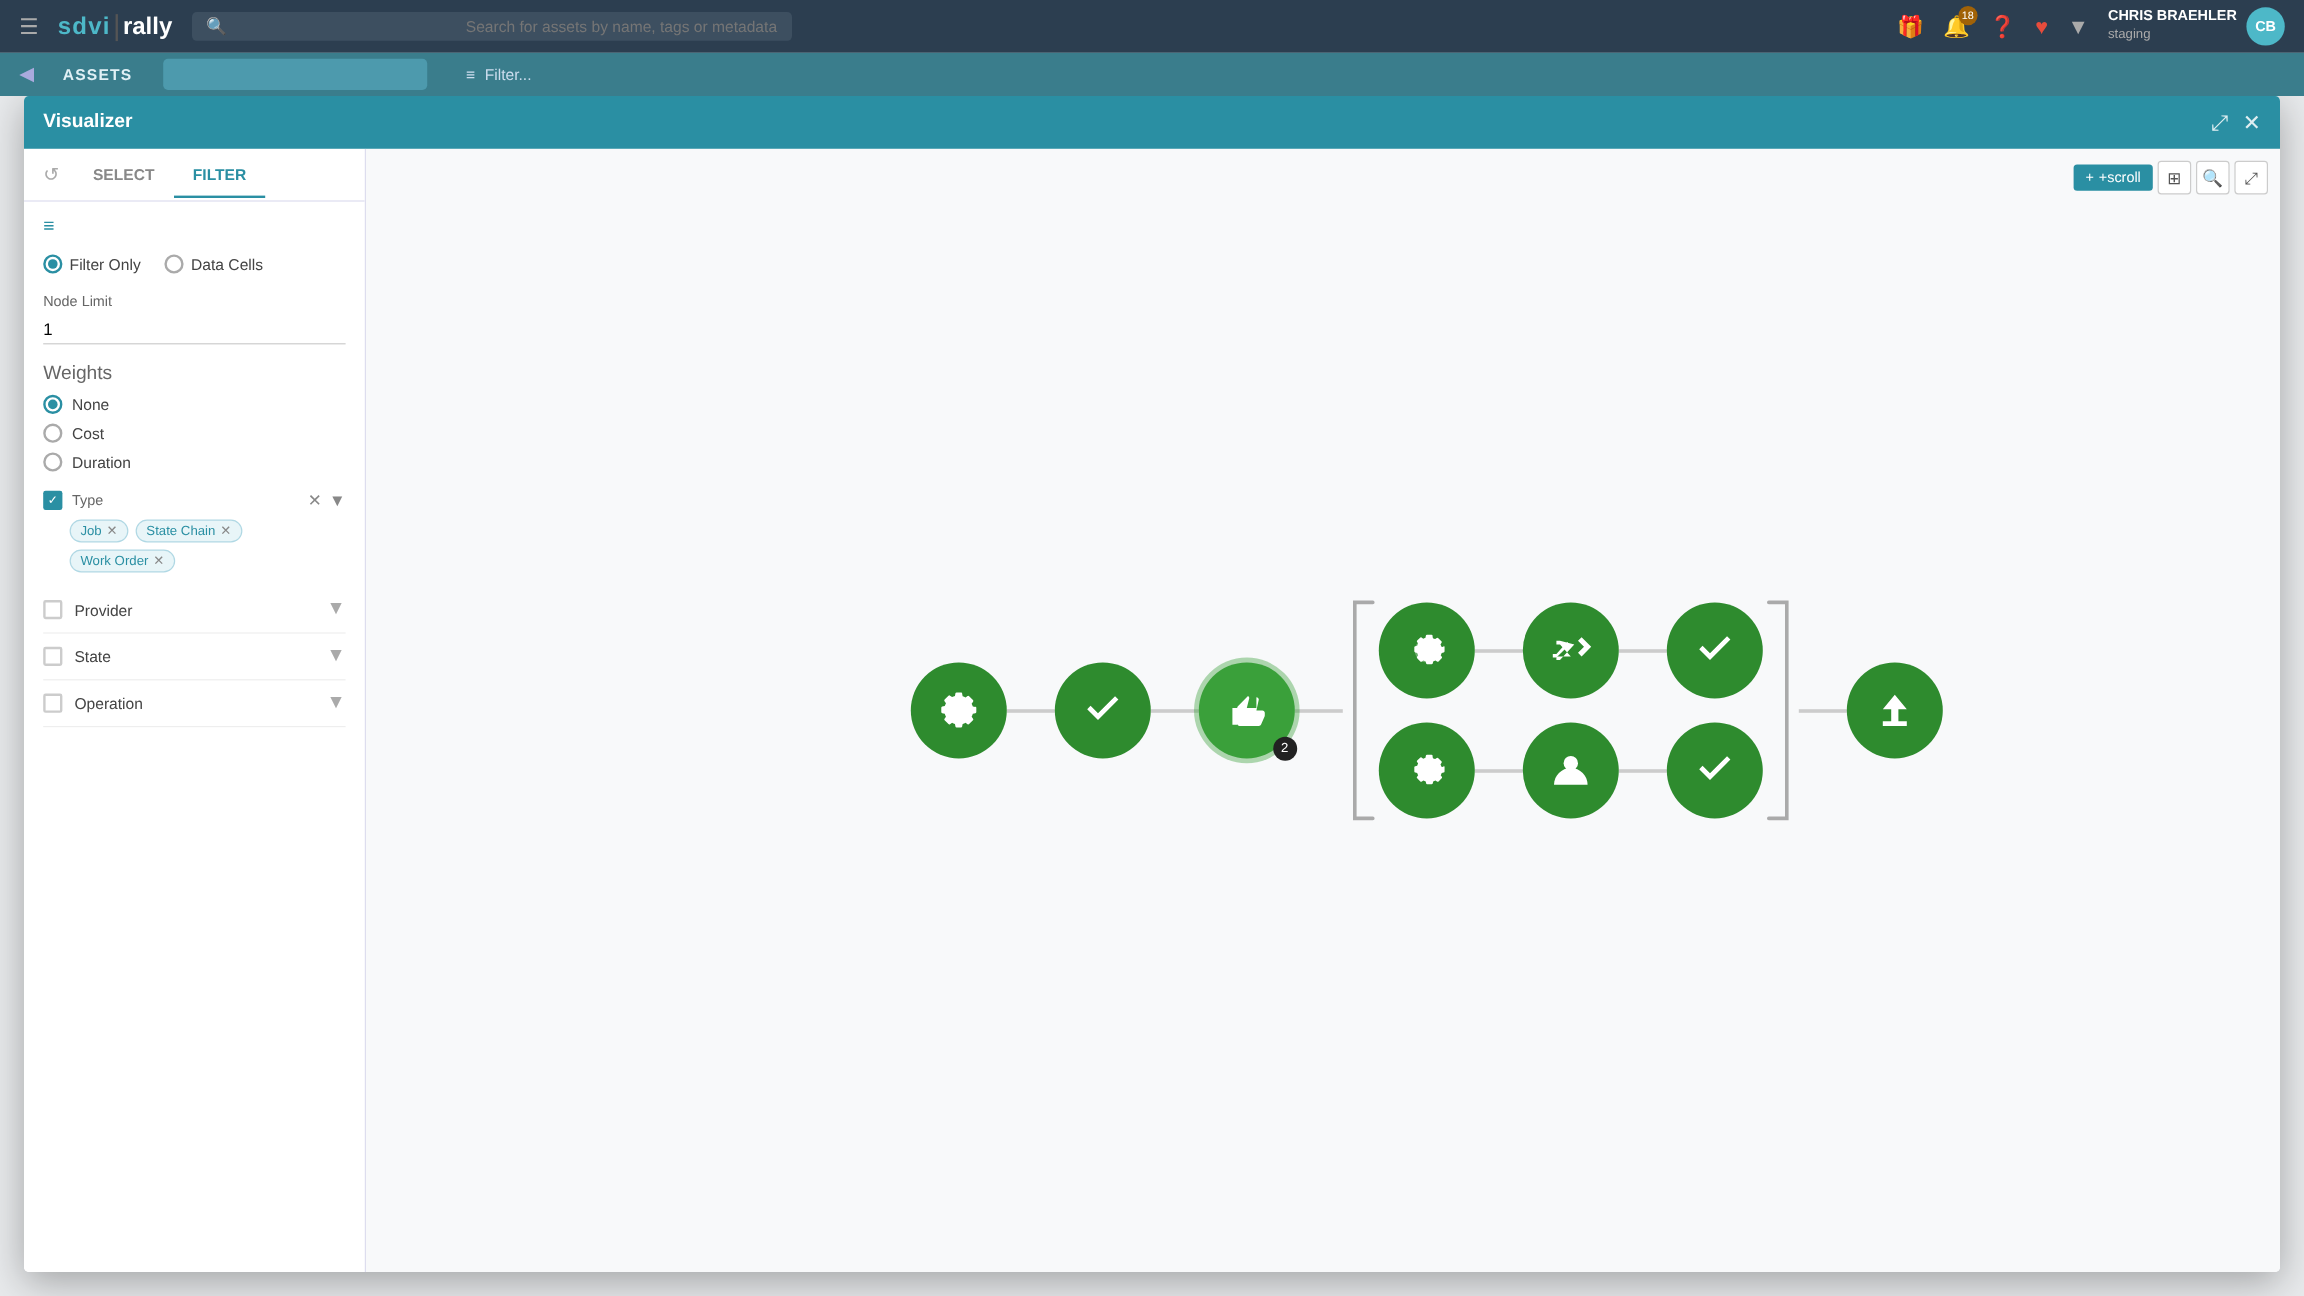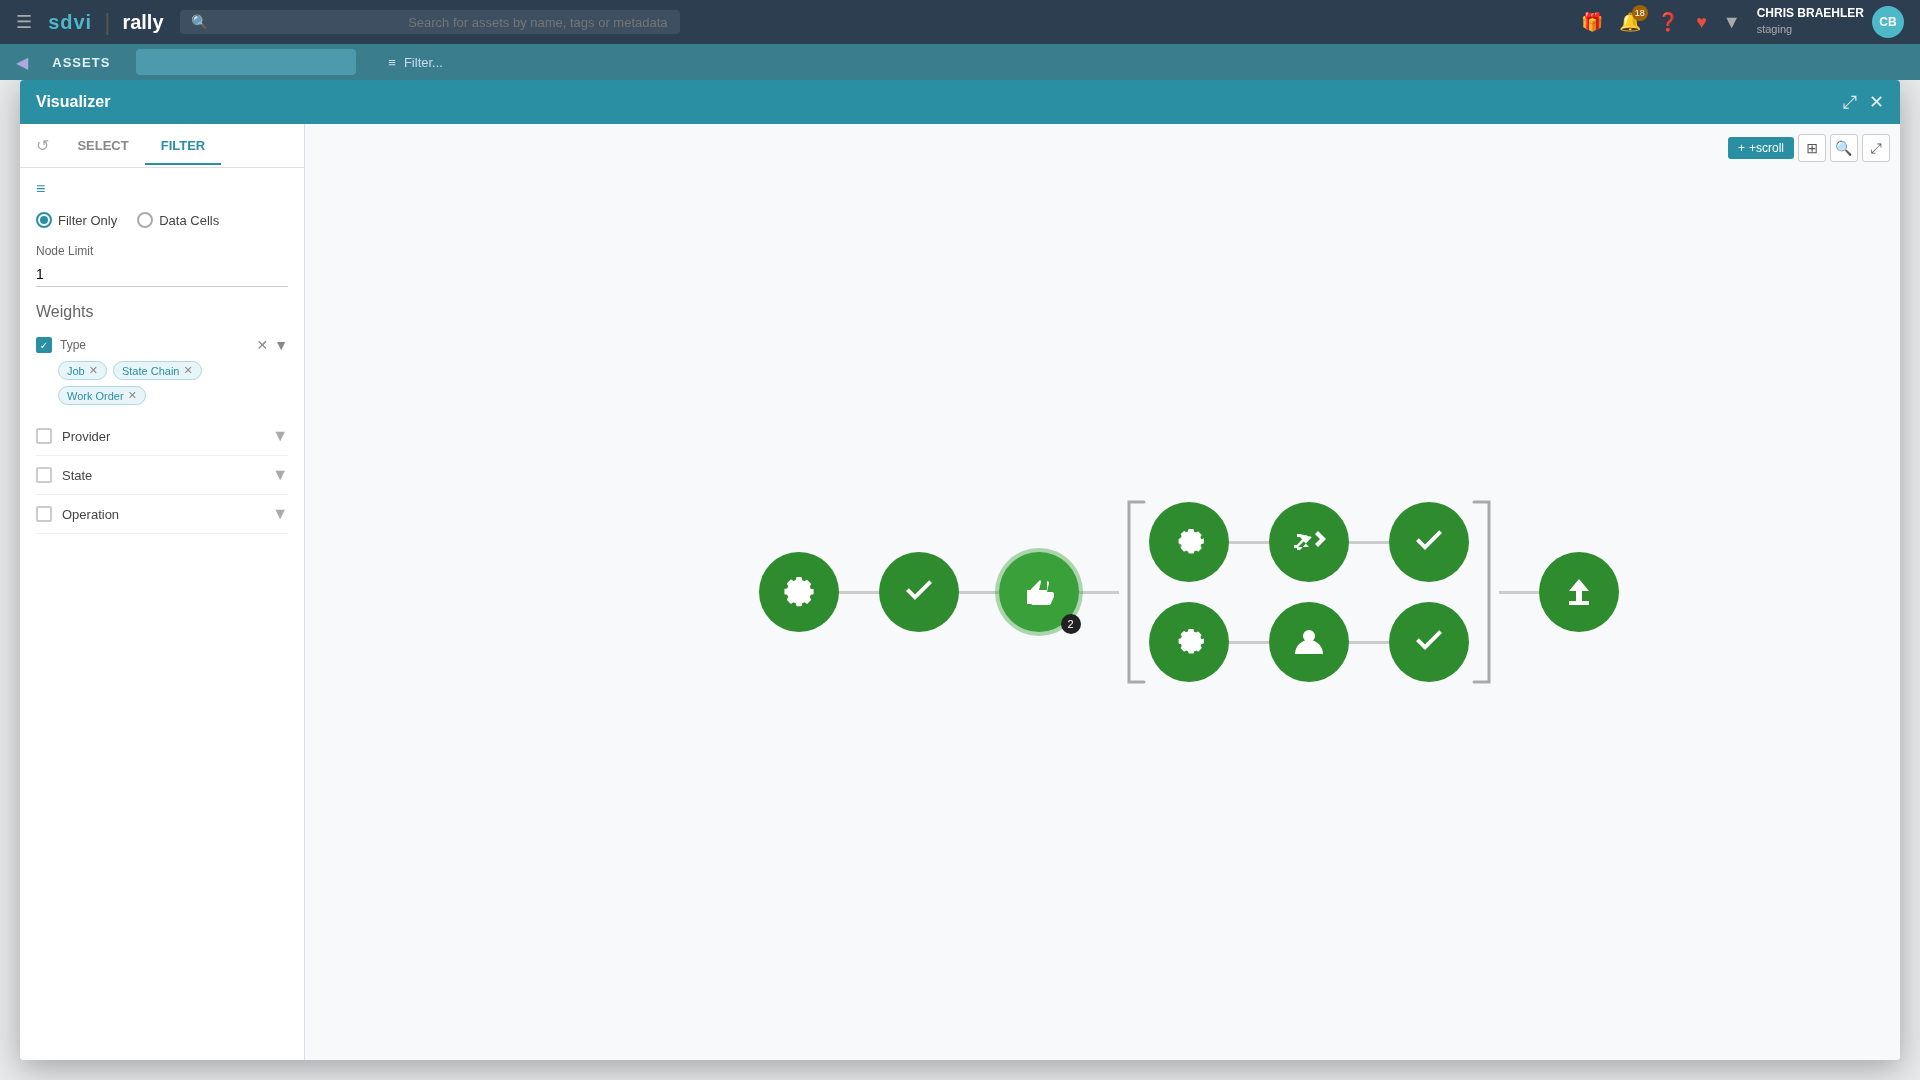--- a/index.html
+++ b/index.html
@@ -10,21 +10,21 @@
       background: #2c3e50;
       height: 44px;
       display: flex;
       align-items: center;
       padding: 0 16px;
       gap: 16px;
       position: relative;
       z-index: 100;
     }
     .nav-hamburger { color: #aaa; font-size: 18px; cursor: pointer; }
-    .nav-logo { display: flex; align-items: center; gap: 10px; }
+    .nav-logo { display: flex; align-items: center; gap: 0; }
     .nav-logo-sdvi { color: #4db8c8; font-size: 20px; font-weight: bold; letter-spacing: 1px; }
     .nav-logo-sep { color: #555; font-size: 24px; margin: 0 4px; }
     .nav-logo-rally { color: #fff; font-size: 20px; font-weight: bold; }
     .nav-search {
       display: flex;
       align-items: center;
       background: #3d4f60;
       border-radius: 4px;
       padding: 4px 12px;
       flex: 1;
@@ -403,20 +403,34 @@
           </div>
         </div>
 
         <div>
           <div class="field-label">Node Limit</div>
           <input type="text" class="field-input" value="1" style="">
         </div>
 
         <div class="weights-section">
           <div class="weights-label">Weights</div>
+          <div class="weights-options">
+            <div class="weight-item">
+              <div class="radio-circle checked"></div>
+              <span>None</span>
+            </div>
+            <div class="weight-item">
+              <div class="radio-circle unchecked"></div>
+              <span>Cost</span>
+            </div>
+            <div class="weight-item">
+              <div class="radio-circle unchecked"></div>
+              <span>Duration</span>
+            </div>
+          </div>
         </div>
 
         <div class="type-section">
           <div class="type-header">
             <div class="type-checkbox">
               <div class="checkbox-box">
                 <span class="checkbox-check">✓</span>
               </div>
             </div>
             <span class="type-label">Type</span>

